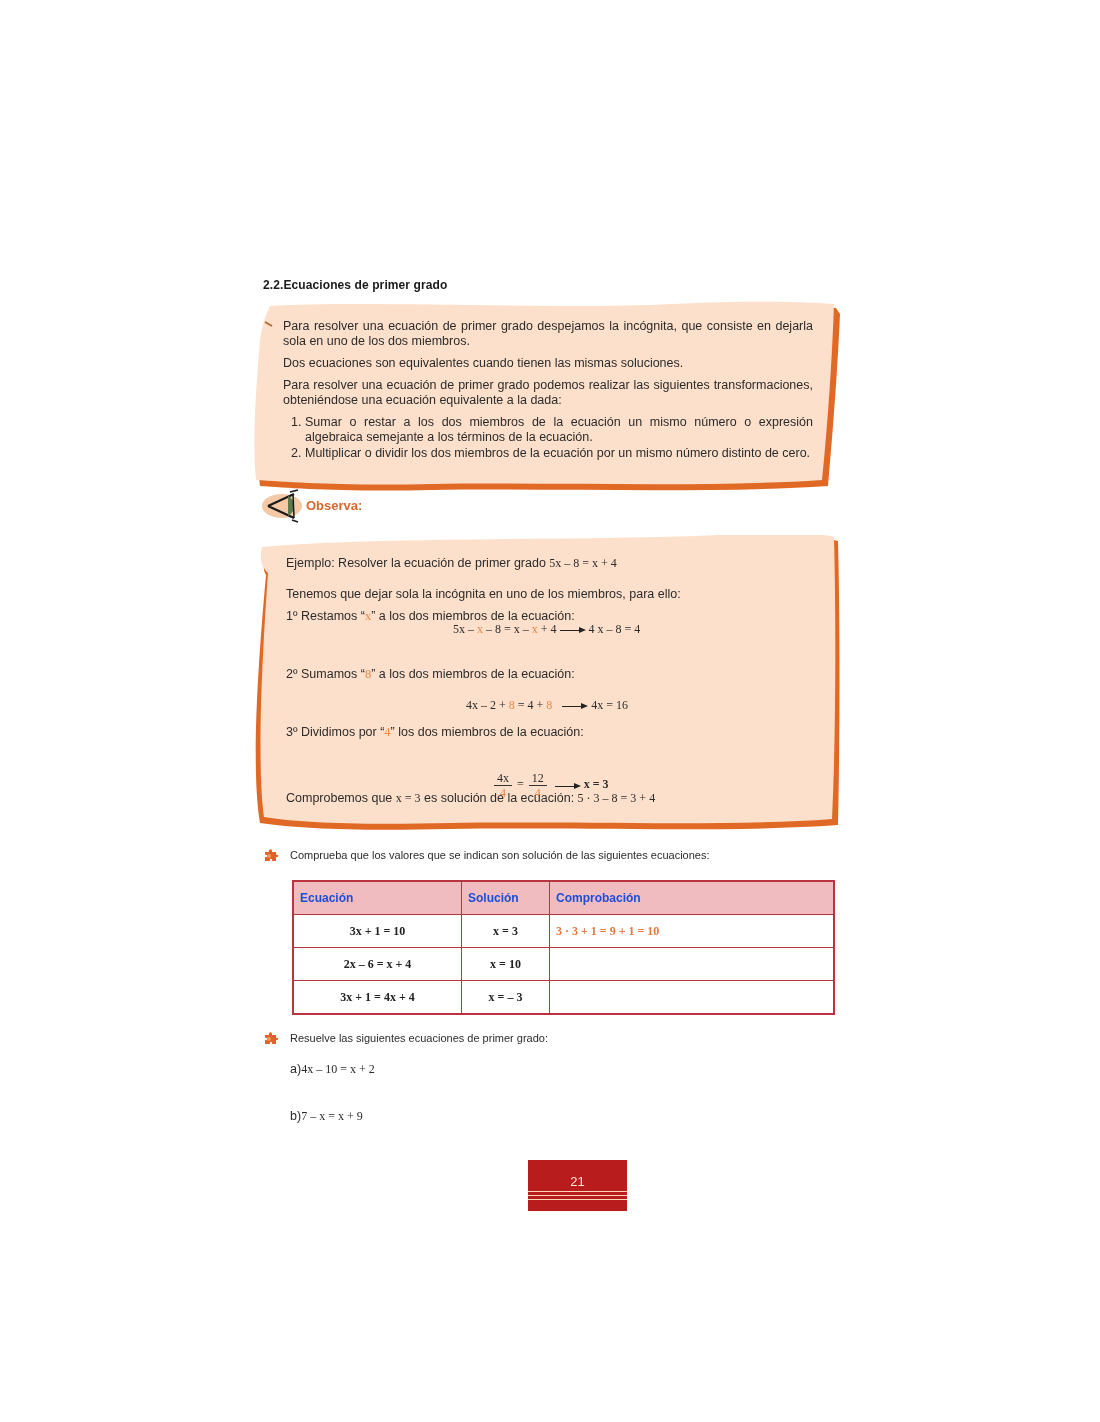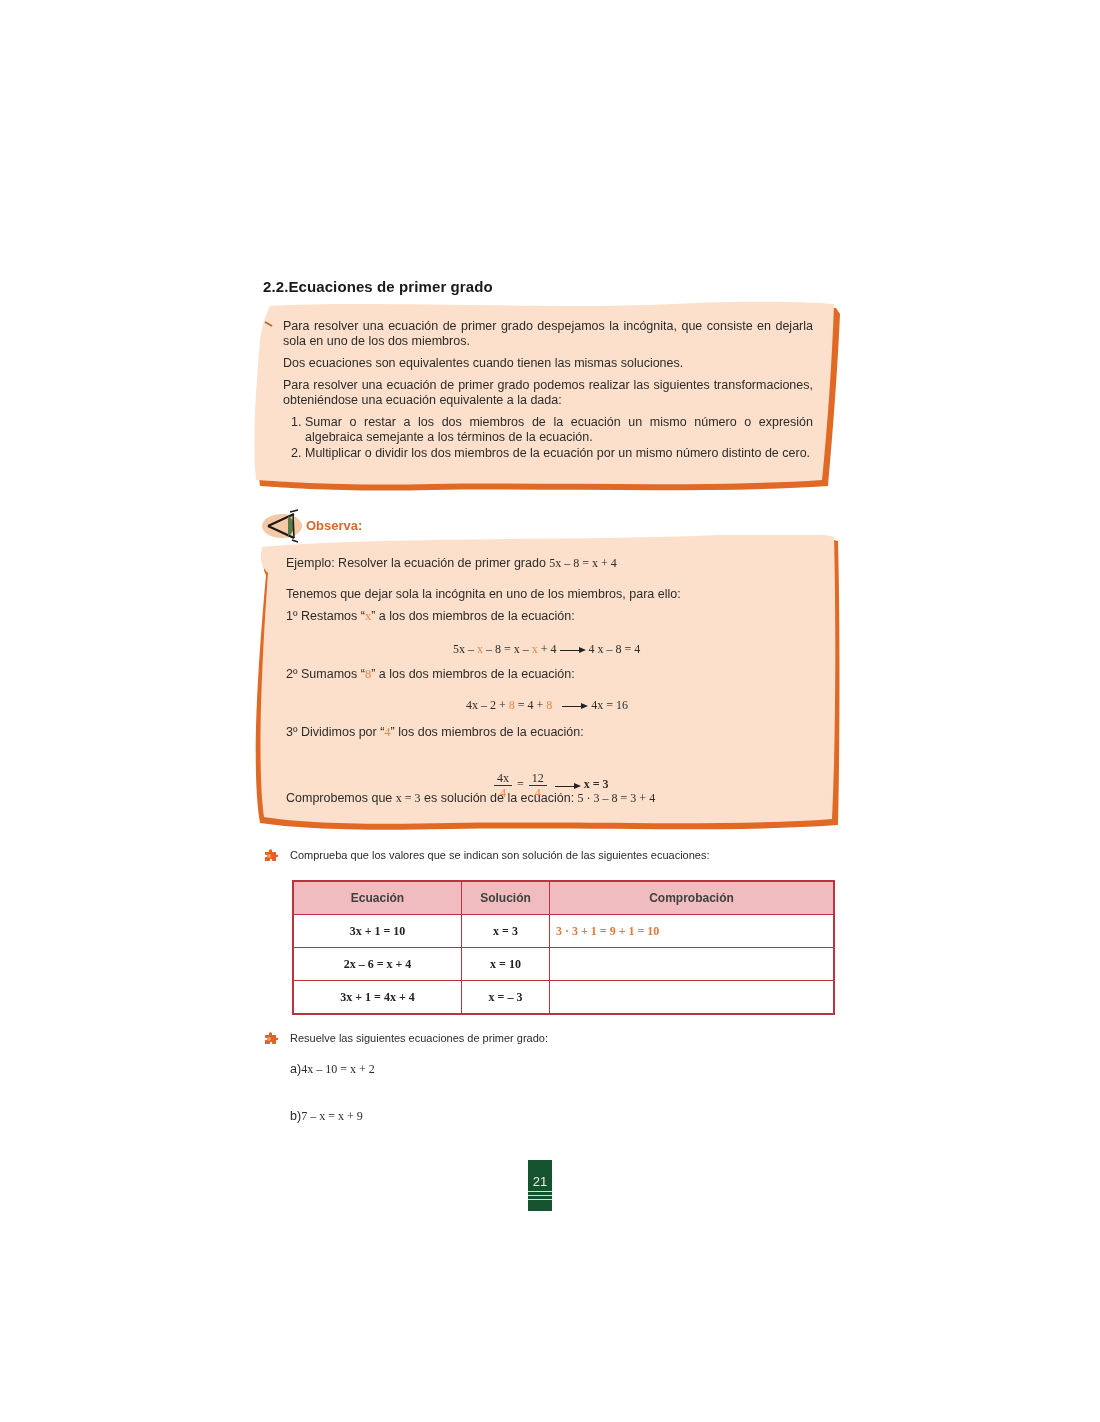--- a/index.html
+++ b/index.html
@@ -10,37 +10,37 @@
       font-family: "Liberation Sans", sans-serif;
       color: #2a2a2a;
       overflow: hidden;
     }
     .abs { position: absolute; }
     .math { font-family: "Liberation Serif", serif; }
     .accent { color: #e8874a; }
 
     #section-title {
       left: 263px; top: 278px;
-      font-size: 15px; font-weight: bold; color: #1a1a1a;
+      font-size: 12px; font-weight: bold; color: #1a1a1a;
       letter-spacing: 0.1px;
     }
 
     
     .scroll-box { position: absolute; }
     .scroll-box svg { position: absolute; left: 0; top: 0; }
     .scroll-content { position: absolute; font-size: 12.5px; line-height: 15px; color: #2b2b2b; }
 
     #box1 { left: 252px; top: 300px; width: 595px; height: 195px; }
     #box1 .scroll-content { left: 31px; top: 19px; width: 530px; text-align: justify; }
     #box1 p { margin: 0 0 7px 0; }
     #box1 ol { margin: 0; padding-left: 22px; }
     #box1 li { margin: 0 0 1px 0; padding-left: 0; }
 
     
-    #observa { left: 262px; top: 508px; height: 36px; width: 150px; }
+    #observa { left: 262px; top: 488px; height: 36px; width: 150px; }
     #observa-label {
       position: absolute; left: 44px; top: 10px;
       font-size: 13px; font-weight: bold; color: #d9682c;
     }
 
     #box2 { left: 250px; top: 535px; width: 595px; height: 300px; }
     #box2 .scroll-content { left: 36px; top: 20px; width: 520px; }
     .line { position: absolute; white-space: nowrap; font-size: 12.5px; }
     .eq { position: absolute; white-space: nowrap; font-size: 12px; font-family: "Liberation Serif", serif; }
     .arrow {
@@ -62,34 +62,35 @@
     #check-table {
       position: absolute; left: 292px; top: 880px;
       width: 543px; border-collapse: collapse;
       border: 2px solid #b9343e;
     }
     #check-table th, #check-table td {
       border: 1.5px solid #b9343e; height: 32px; padding: 0 6px;
       font-size: 12px;
     }
     #check-table th {
-      background: #f0bcc0; font-weight: bold; color: #404040; text-align: center;
+      background: #f0bcc0; font-weight: bold; color: #1d4ed8; text-align: left;
       font-family: "Liberation Sans", sans-serif; height: 32px;
     }
     #check-table td { text-align: center; font-family: "Liberation Serif", serif; font-weight: bold; color: #222; }
     #check-table td.comp { text-align: left; color: #e07a40; }
 
     .sub-item { position: absolute; font-size: 12.5px; white-space: nowrap; }
     .sub-item .lbl { font-family: "Liberation Sans", sans-serif; }
     .sub-item .m { font-family: "Liberation Serif", serif; font-size: 12px; }
 
     
     #page-num {
-      position: absolute; left: 528px; top: 1160px; width: 24px; height: 51px;
-      background: #14532d;
+      position: absolute; left: 528px; top: 1160px; width: 51px; height: 51px;
+      background: #b91c1c;
+      padding-left: 48px;
     }
     #page-num .num {
       position: absolute; left: 0; right: 0; top: 14px; text-align: center;
       color: #fde9d8; font-size: 13px;
     }
     #page-num .stripe { position: absolute; left: 0; right: 0; height: 1px; background: #fbd5b7; }
   </style>
 </head>
 <body>
 
@@ -130,21 +131,21 @@
   </svg>
   <div class="scroll-content" style="left:0;top:0;width:595px;height:300px;">
     <div class="line" style="left:36px;top:21px;">
       <span>Ejemplo: Resolver la ecuación de primer grado </span><span class="math" style="font-size:12px;">5x – 8 = x + 4</span>
     </div>
     <div class="line" style="left:36px;top:52px;">Tenemos que dejar sola la incógnita en uno de los miembros, para ello:</div>
 
     <div class="line" style="left:36px;top:74px;">
       <span>1º Restamos “</span><span class="accent math">x</span><span>” a los dos miembros de la ecuación:</span>
     </div>
-    <div class="eq" style="left:203px;top:107px;">
+    <div class="eq" style="left:203px;top:87px;">
       <span>5x – </span><span class="accent">x</span><span> – 8 = x – </span><span class="accent">x</span><span> + 4</span><span class="arrow"></span><span>4 x – 8 = 4</span>
     </div>
 
     <div class="line" style="left:36px;top:132px;">
       <span>2º Sumamos “</span><span class="accent math">8</span><span>” a los dos miembros de la ecuación:</span>
     </div>
     <div class="eq" style="left:216px;top:163px;">
       <span>4x – 2 + </span><span class="accent">8</span><span> = 4 + </span><span class="accent">8</span><span class="arrow" style="margin-left:10px;"></span><span>4x = 16</span>
     </div>
 

